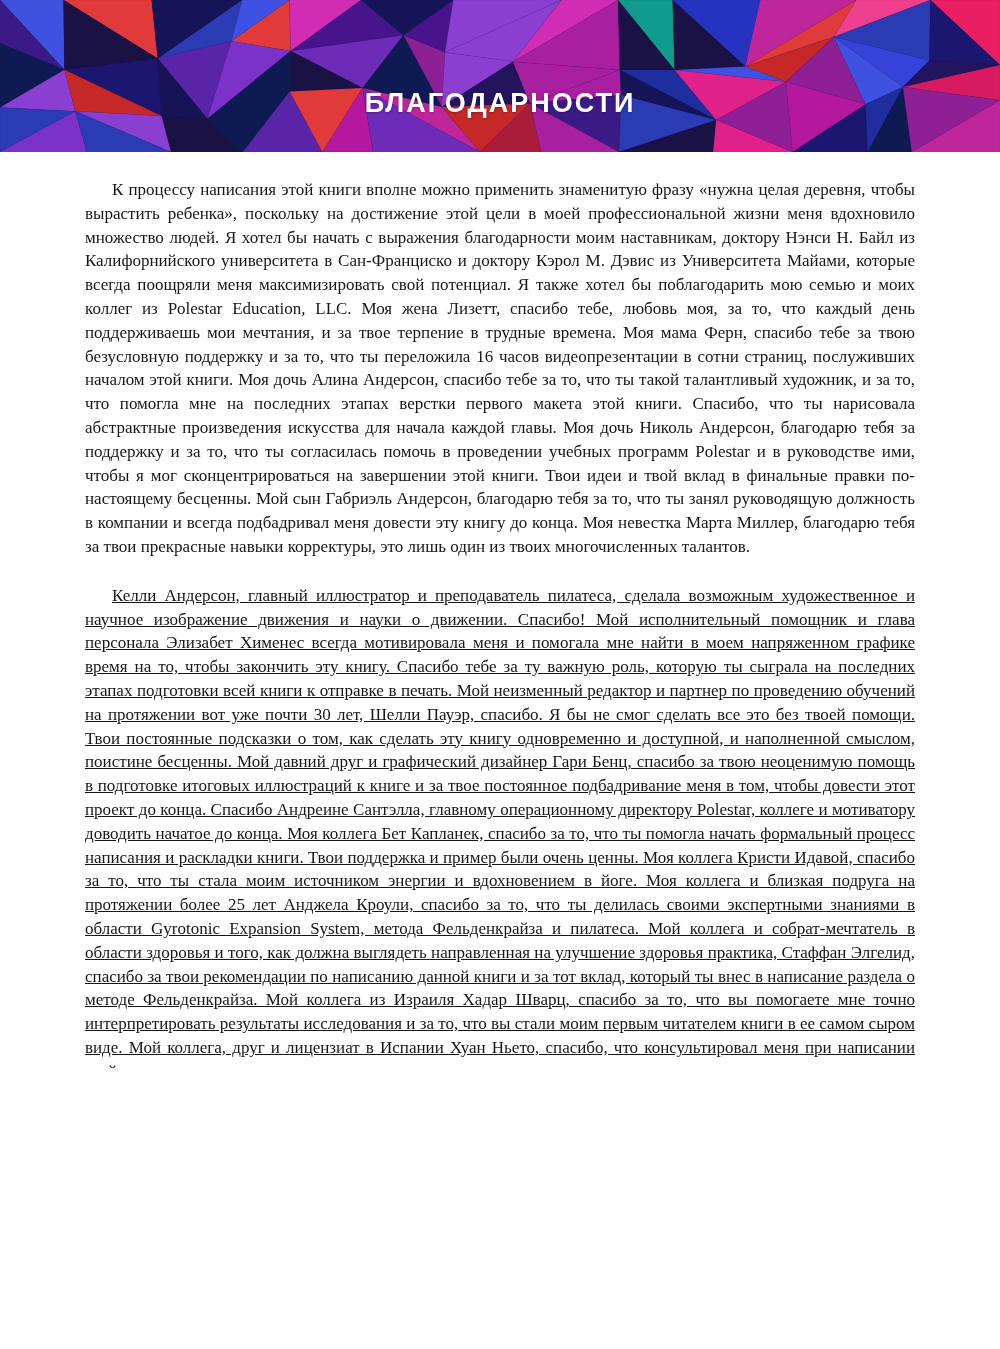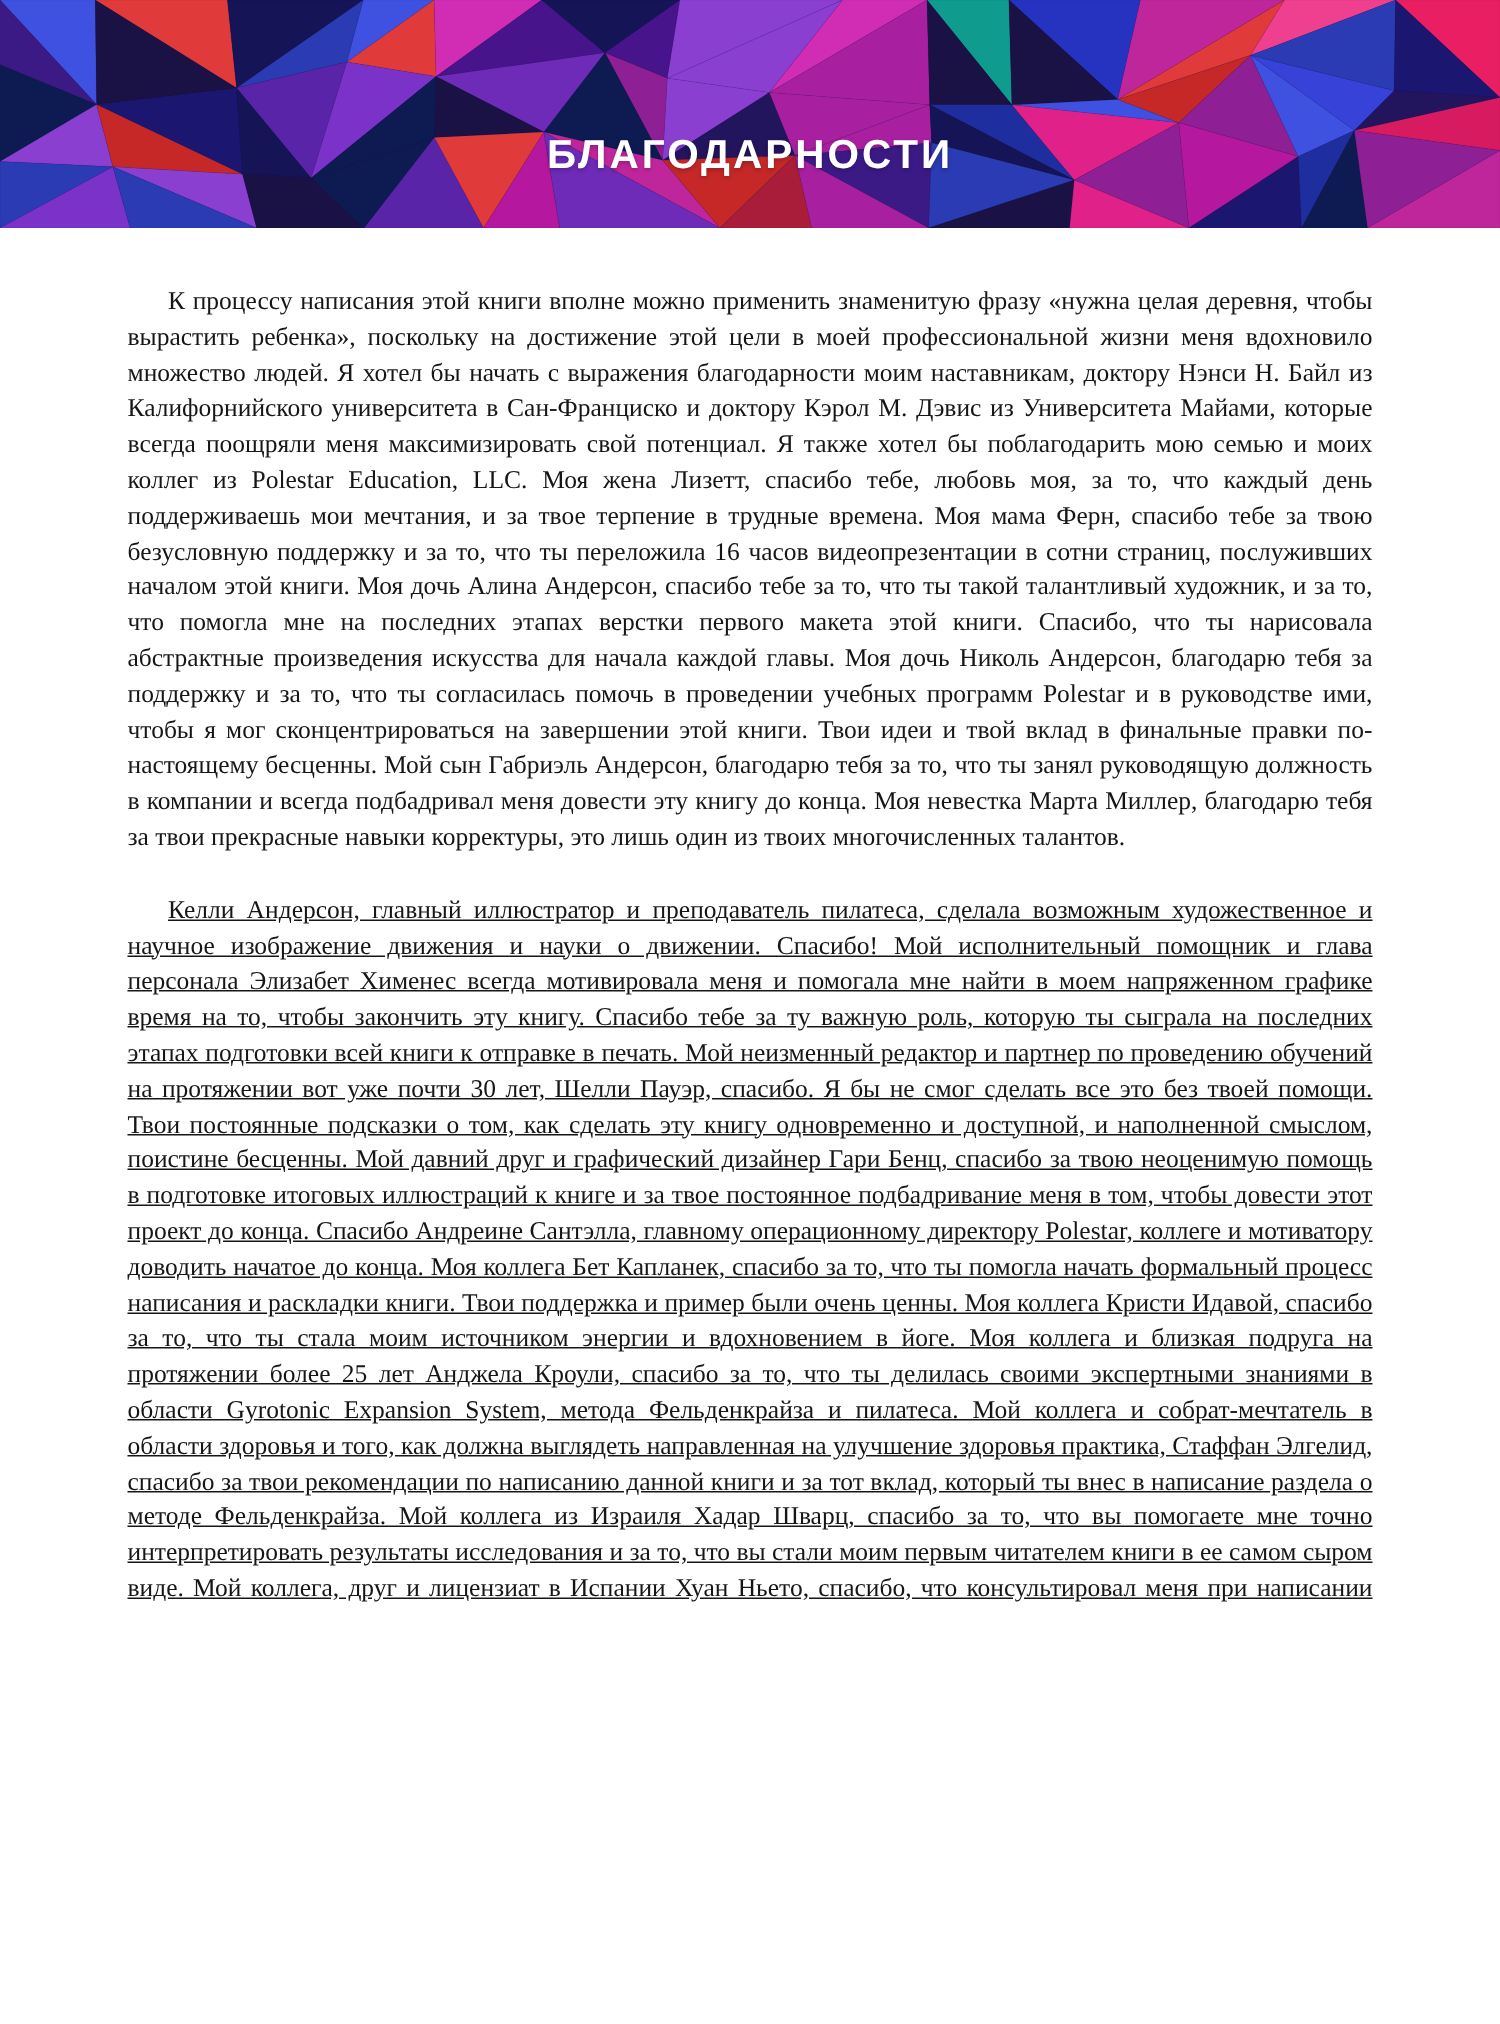--- a/index.html
+++ b/index.html
@@ -30,21 +30,21 @@
     right: 0;
     top: 88px;
     text-align: center;
     font-family: "Liberation Sans", "DejaVu Sans", sans-serif;
     font-weight: 700;
     font-size: 27px;
     letter-spacing: 2px;
     text-shadow: 0 1px 3px rgba(0,0,0,0.25);
   }
   .content {
-    padding: 37px 85px 0 85px;
+    padding: 26px 85px 0 85px;
   }
   .content p {
     font-size: 17px;
     line-height: 23.8px;
     color: #161616;
     text-align: justify;
     text-indent: 27px;
     hyphens: auto;
     -webkit-hyphens: auto;
   }

